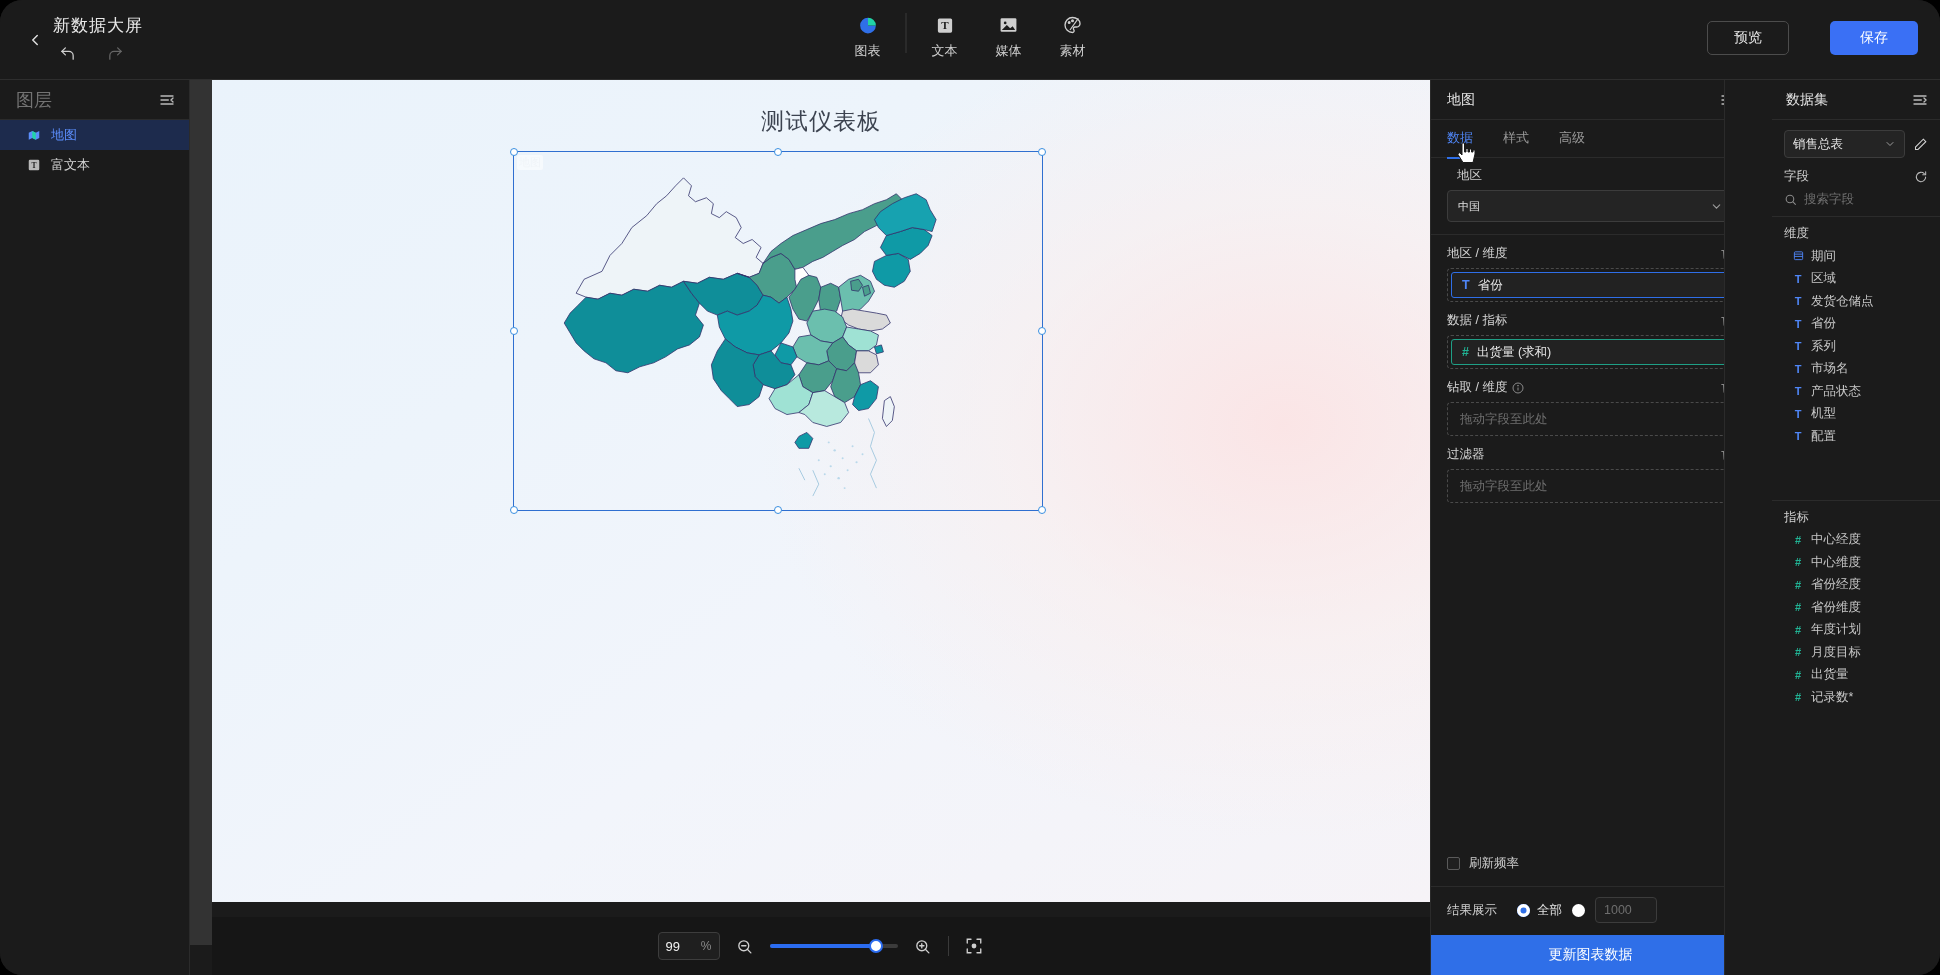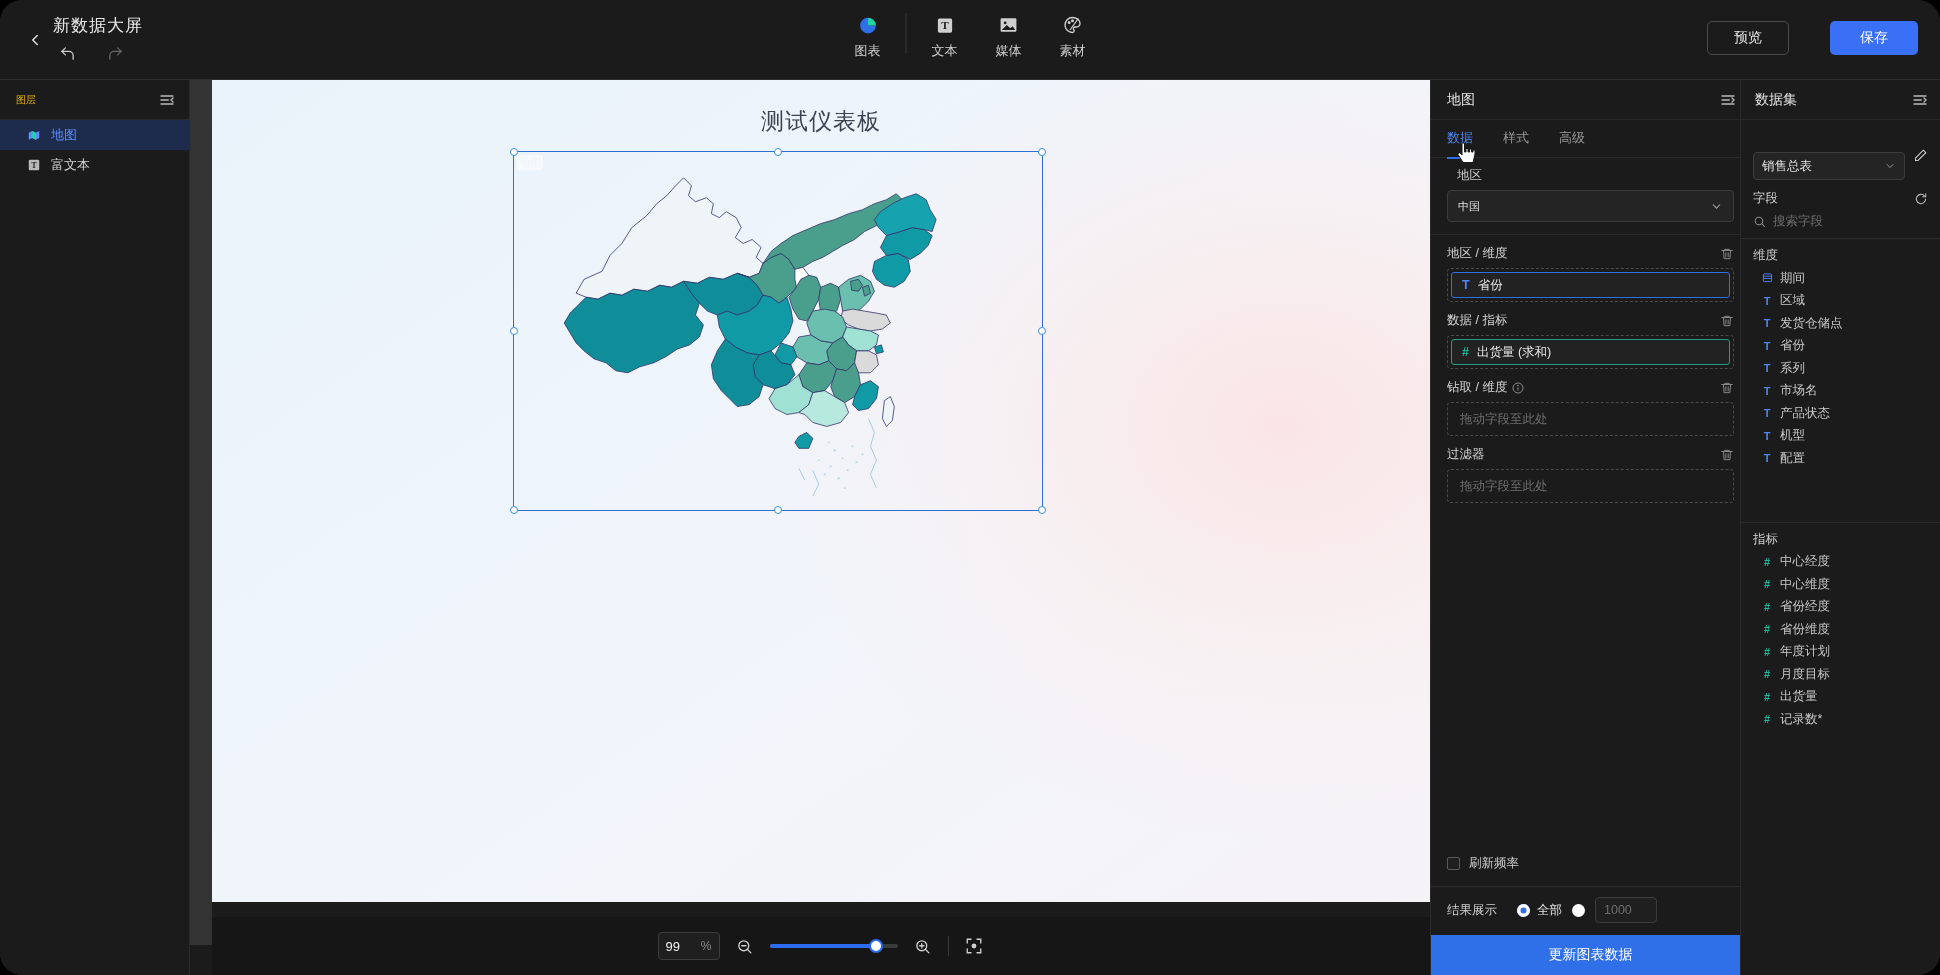--- a/index.html
+++ b/index.html
@@ -65,21 +65,21 @@
 
   
   .layers {
     position: absolute; left: 0; top: 80px; width: 190px; bottom: 0;
     background: #1b1b1b; border-right: 1px solid #2b2b2b;
   }
   .layers-head {
     height: 40px; display: flex; align-items: center; justify-content: space-between;
     padding: 0 14px 0 16px; border-bottom: 1px solid #2b2b2b;
   }
-  .layers-head .t { font-size: 10px; color: #eab308; }
+  .layers-head .t { font-size: 18px; color: #737373; }
   .layer-item {
     height: 30px; display: flex; align-items: center; gap: 10px; padding-left: 26px;
     font-size: 13px; color: #d2d2d2; cursor: pointer;
   }
   .layer-item.active { background: #1d2b4d; color: #5b8dfb; }
   .layer-ico { width: 15px; height: 15px; display:flex; align-items:center; justify-content:center; }
 
   .gutter {
     position: absolute; left: 190px; top: 80px; width: 22px; bottom: 30px;
     background: #333;
@@ -194,33 +194,33 @@
     display: flex; align-items: center; padding: 0 8px; font-size: 12.5px; color: #6e6e6e;
   }
   .update-btn {
     height: 40px; background: #2f6fe8; color: #fff; font-size: 14px; width: 100%;
     display: flex; align-items: center; justify-content: center; border: none; cursor: pointer;
     font-family: inherit;
   }
 
   
   .ds {
-    position: absolute; right: 0; top: 80px; width: 200px; bottom: 0;
-    background: #1b1b1b; border-left: 1px solid #2b2b2b; display: flex; flex-direction: column;
+    position: absolute; right: 0; top: 80px; width: 216px; bottom: 0;
+    background: #1b1b1b; border-left: 1px solid #2b2b2b; display: flex; flex-direction: column; padding-left: 47px;
   }
   .ds-head {
     height: 40px; display: flex; align-items: center; justify-content: space-between;
     padding: 0 12px 0 14px; border-bottom: 1px solid #2b2b2b; flex: none;
   }
   .ds-head .t { font-size: 14px; color: #e4e4e4; }
   .ds-sel-row { display: flex; align-items: center; gap: 8px; padding: 10px 12px 4px 12px; }
   .ds-sel {
     flex: 1; height: 28px; background: #242424; border: 1px solid #3c3c3c; border-radius: 4px;
     display: flex; align-items: center; justify-content: space-between; padding: 0 8px;
-    font-size: 12.5px; color: #e2e2e2; cursor: pointer; margin-top: 22px;
+    font-size: 12.5px; color: #e2e2e2; cursor: pointer;
   }
   .pencil { color: #cfcfcf; cursor: pointer; display: flex; }
   .fields-row { display: flex; align-items: center; justify-content: space-between; padding: 6px 12px 2px 12px; }
   .fields-row .t { font-size: 12.5px; color: #cfcfcf; }
   .search-row { display: flex; align-items: center; gap: 7px; padding: 4px 12px 8px 12px; border-bottom: 1px solid #2b2b2b; }
   .search-row .ph { font-size: 12.5px; color: #6e6e6e; }
   .grp-label { font-size: 12.5px; color: #cfcfcf; padding: 8px 12px 3px 12px; }
   .fld {
     height: 22.5px; display: flex; align-items: center; gap: 7px; padding-left: 20px;
     font-size: 12.5px; color: #c8c8c8; cursor: pointer;

